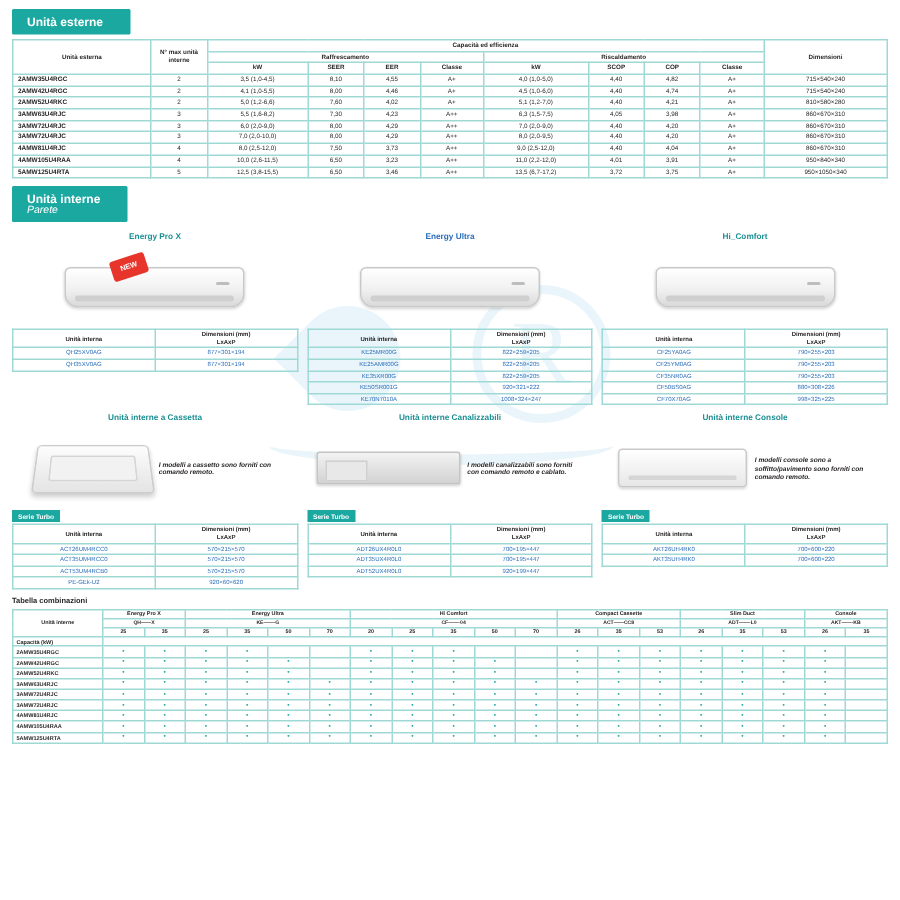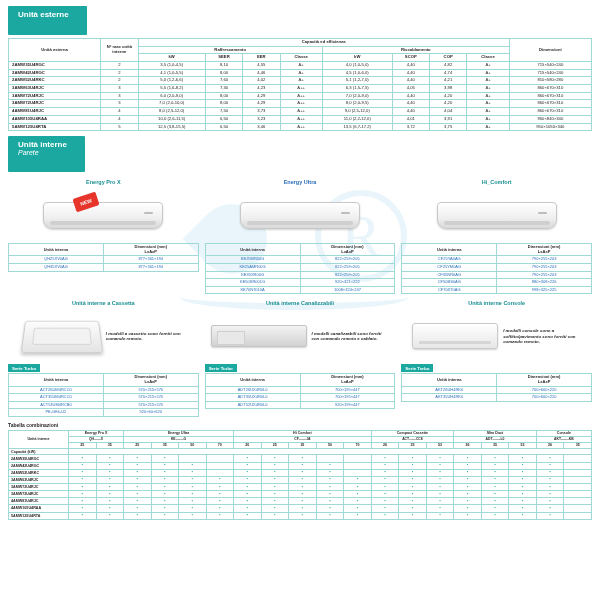--- a/index.html
+++ b/index.html
@@ -13,21 +13,21 @@
     position:relative;
     overflow:hidden;
   }
   .page { position:relative; width:600px; height:600px; padding:6px 8px 4px 8px; }
 
   
   .sec-tab {
     display:inline-block;
     background:#1aa8a0;
     color:#ffffff;
-    padding:4px 18px 16px 10px;
+    padding:4px 18px 4px 10px;
     font-size:8px;
     font-weight:bold;
     border-radius:1px;
     margin-bottom:3px;
   }
   .sec-tab .sub { display:block; font-size:7px; font-style:italic; font-weight:normal; }
 
   
   table { border-collapse:collapse; }
   .t1 { width:584px; table-layout:fixed; }

